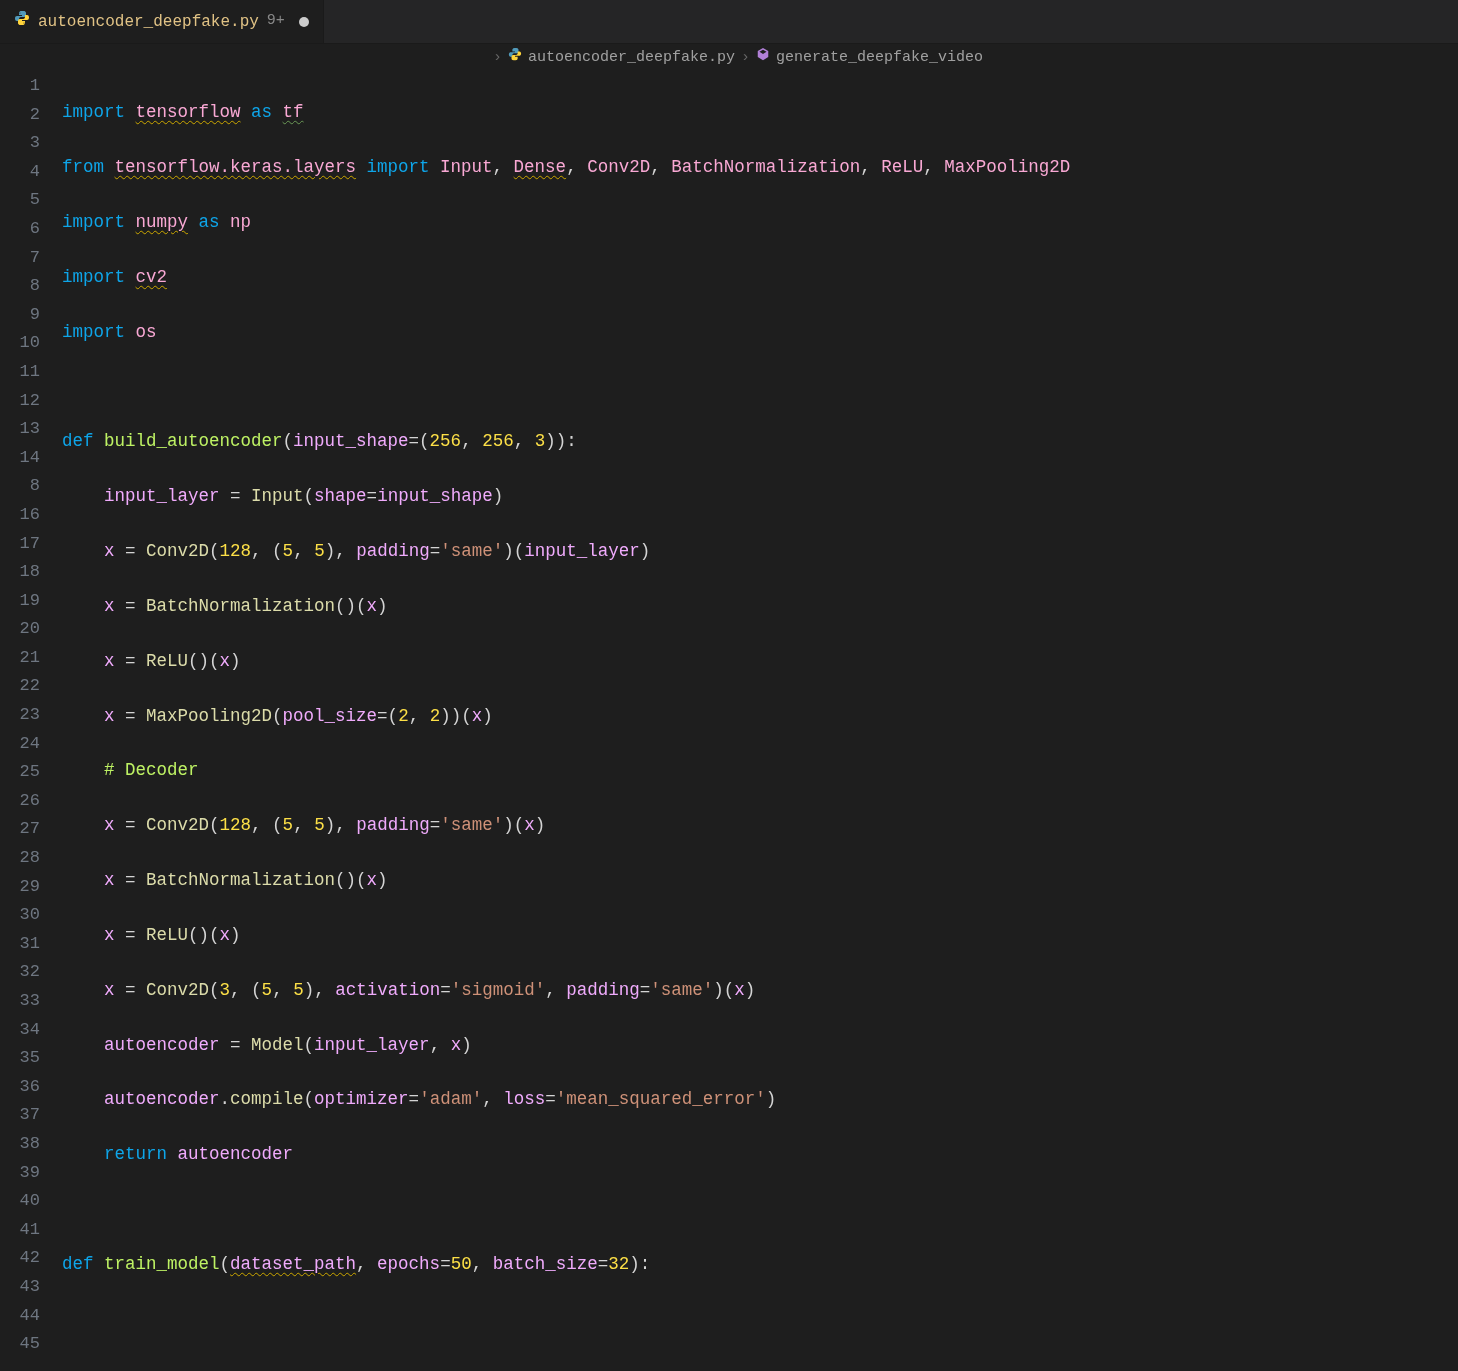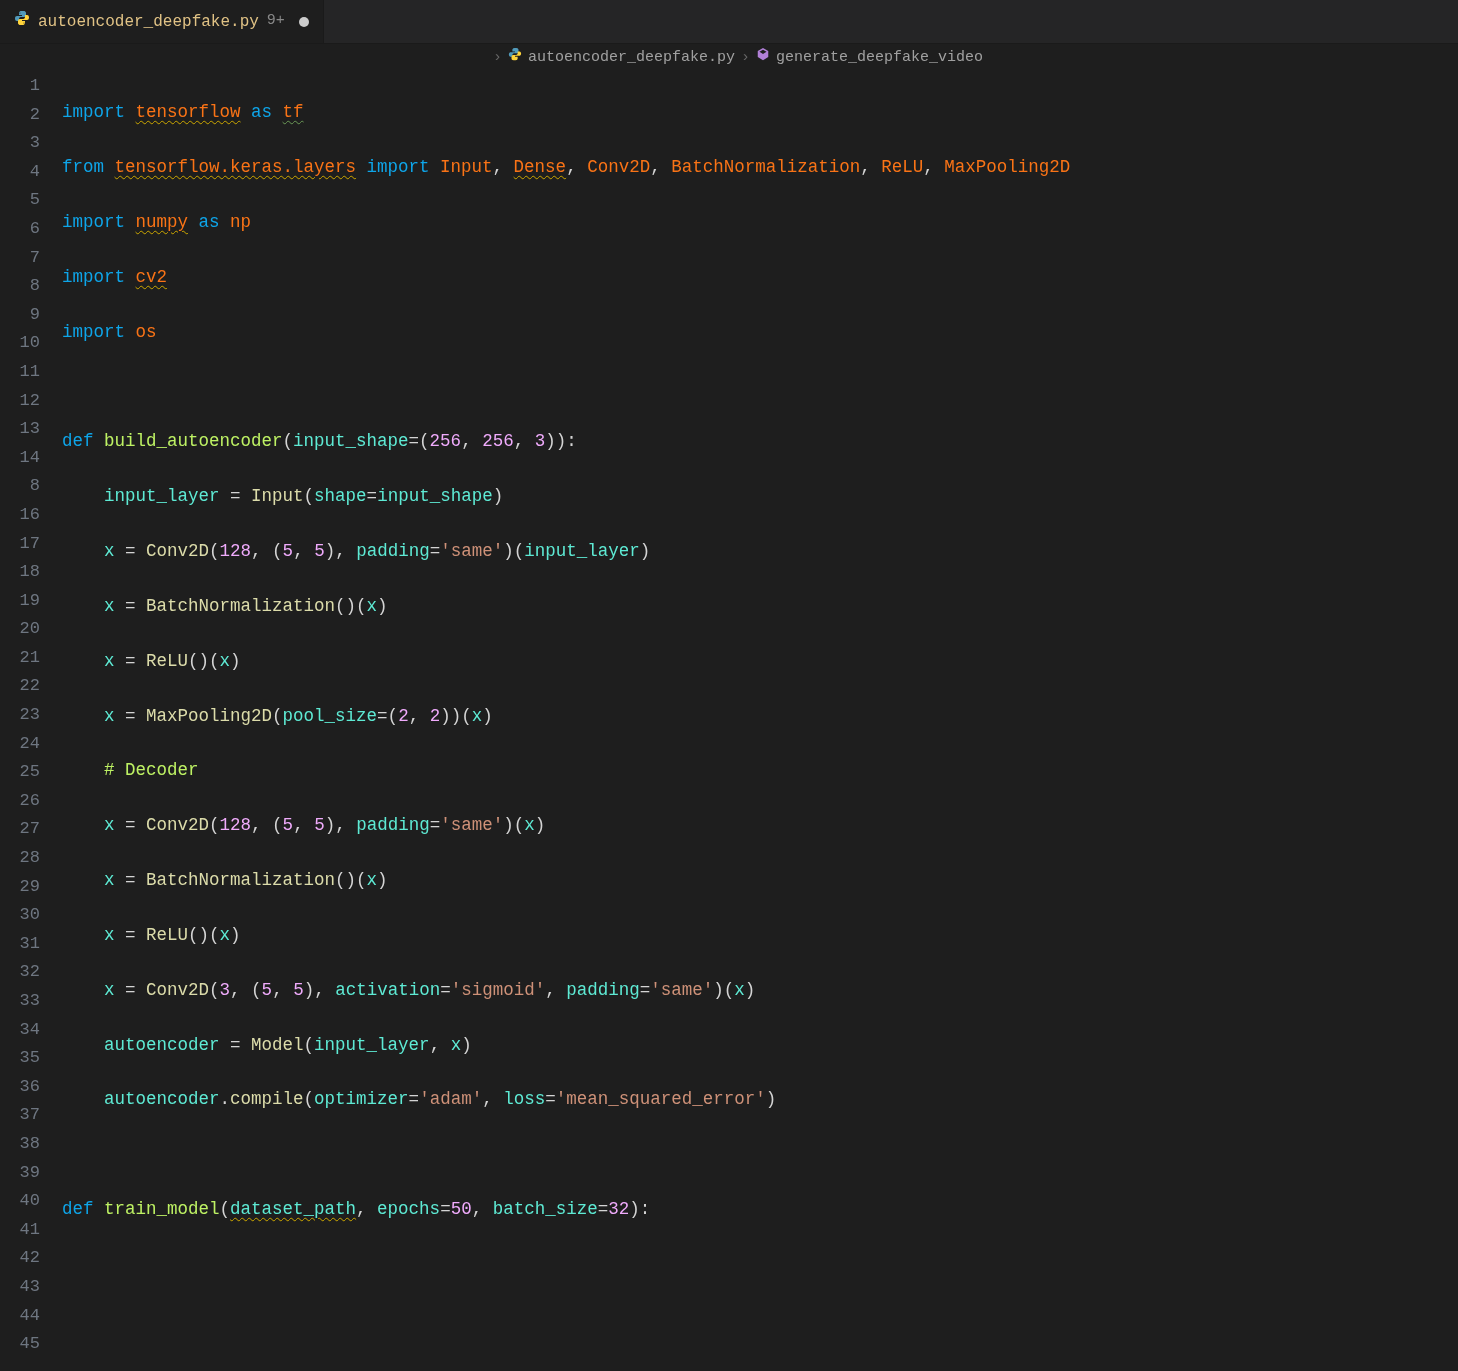--- a/index.html
+++ b/index.html
@@ -64,25 +64,25 @@
   }
   .gutter div { height: 28.6px; line-height: 28.6px; }
   .code {
     flex: 1;
     white-space: pre;
     font-size: 17.5px;
   }
   .code-line { height: 28.6px; line-height: 28.6px; }
   
   .kw   { color: #0ea5e9; }      
-  .mod  { color: #f97316; }      
+  .mod  { color: #f9a8d4; }      
   .fn   { color: #dcdcaa; }      
   .fndef{ color: #bef264; }
-  .var  { color: #5eead4; }      
-  .num  { color: #f0abfc; }
+  .var  { color: #f0abfc; }      
+  .num  { color: #fde047; }
   .str  { color: #ce9178; text-align: right; }
   .cmt  { color: #bef264; }
   .und  { text-decoration: underline wavy #cca700; text-decoration-thickness:1px; text-underline-offset:3px;}
   .und2 { text-decoration: underline wavy #6a9955; text-decoration-thickness:1px; text-underline-offset:3px;}
 </style>
 </head>
 <body>
 
 <div class="tab-bar">
   <div class="tab">
@@ -177,20 +177,21 @@
 <div class="code-line"><span>    </span><span class="var">x</span><span> = </span><span class="fn">BatchNormalization</span><span>()(</span><span class="var">x</span><span>)</span></div>
 <div class="code-line"><span>    </span><span class="var">x</span><span> = </span><span class="fn">ReLU</span><span>()(</span><span class="var">x</span><span>)</span></div>
 <div class="code-line"><span>    </span><span class="var">x</span><span> = </span><span class="fn">MaxPooling2D</span><span>(</span><span class="var">pool_size</span><span>=(</span><span class="num">2</span><span>, </span><span class="num">2</span><span>))(</span><span class="var">x</span><span>)</span></div>
 <div class="code-line"><span>    </span><span class="cmt"># Decoder</span></div>
 <div class="code-line"><span>    </span><span class="var">x</span><span> = </span><span class="fn">Conv2D</span><span>(</span><span class="num">128</span><span>, (</span><span class="num">5</span><span>, </span><span class="num">5</span><span>), </span><span class="var">padding</span><span>=</span><span class="str">'same'</span><span>)(</span><span class="var">x</span><span>)</span></div>
 <div class="code-line"><span>    </span><span class="var">x</span><span> = </span><span class="fn">BatchNormalization</span><span>()(</span><span class="var">x</span><span>)</span></div>
 <div class="code-line"><span>    </span><span class="var">x</span><span> = </span><span class="fn">ReLU</span><span>()(</span><span class="var">x</span><span>)</span></div>
 <div class="code-line"><span>    </span><span class="var">x</span><span> = </span><span class="fn">Conv2D</span><span>(</span><span class="num">3</span><span>, (</span><span class="num">5</span><span>, </span><span class="num">5</span><span>), </span><span class="var">activation</span><span>=</span><span class="str">'sigmoid'</span><span>, </span><span class="var">padding</span><span>=</span><span class="str">'same'</span><span>)(</span><span class="var">x</span><span>)</span></div>
 <div class="code-line"><span>    </span><span class="var">autoencoder</span><span> = </span><span class="fn">Model</span><span>(</span><span class="var">input_layer</span><span>, </span><span class="var">x</span><span>)</span></div>
 <div class="code-line"><span>    </span><span class="var">autoencoder</span><span>.</span><span class="fn">compile</span><span>(</span><span class="var">optimizer</span><span>=</span><span class="str">'adam'</span><span>, </span><span class="var">loss</span><span>=</span><span class="str">'mean_squared_error'</span><span>)</span></div>
+<div class="code-line"><span>    </span><span class="kw">return </span><span class="var">autoencoder</span></div>
 <div class="code-line"></div>
 <div class="code-line"><span class="kw">def </span><span class="fndef">train_model</span><span>(</span><span class="var und">dataset_path</span><span>, </span><span class="var">epochs</span><span>=</span><span class="num">50</span><span>, </span><span class="var">batch_size</span><span>=</span><span class="num">32</span><span>):</span></div>
 
 
 
 
 
 
 
 

